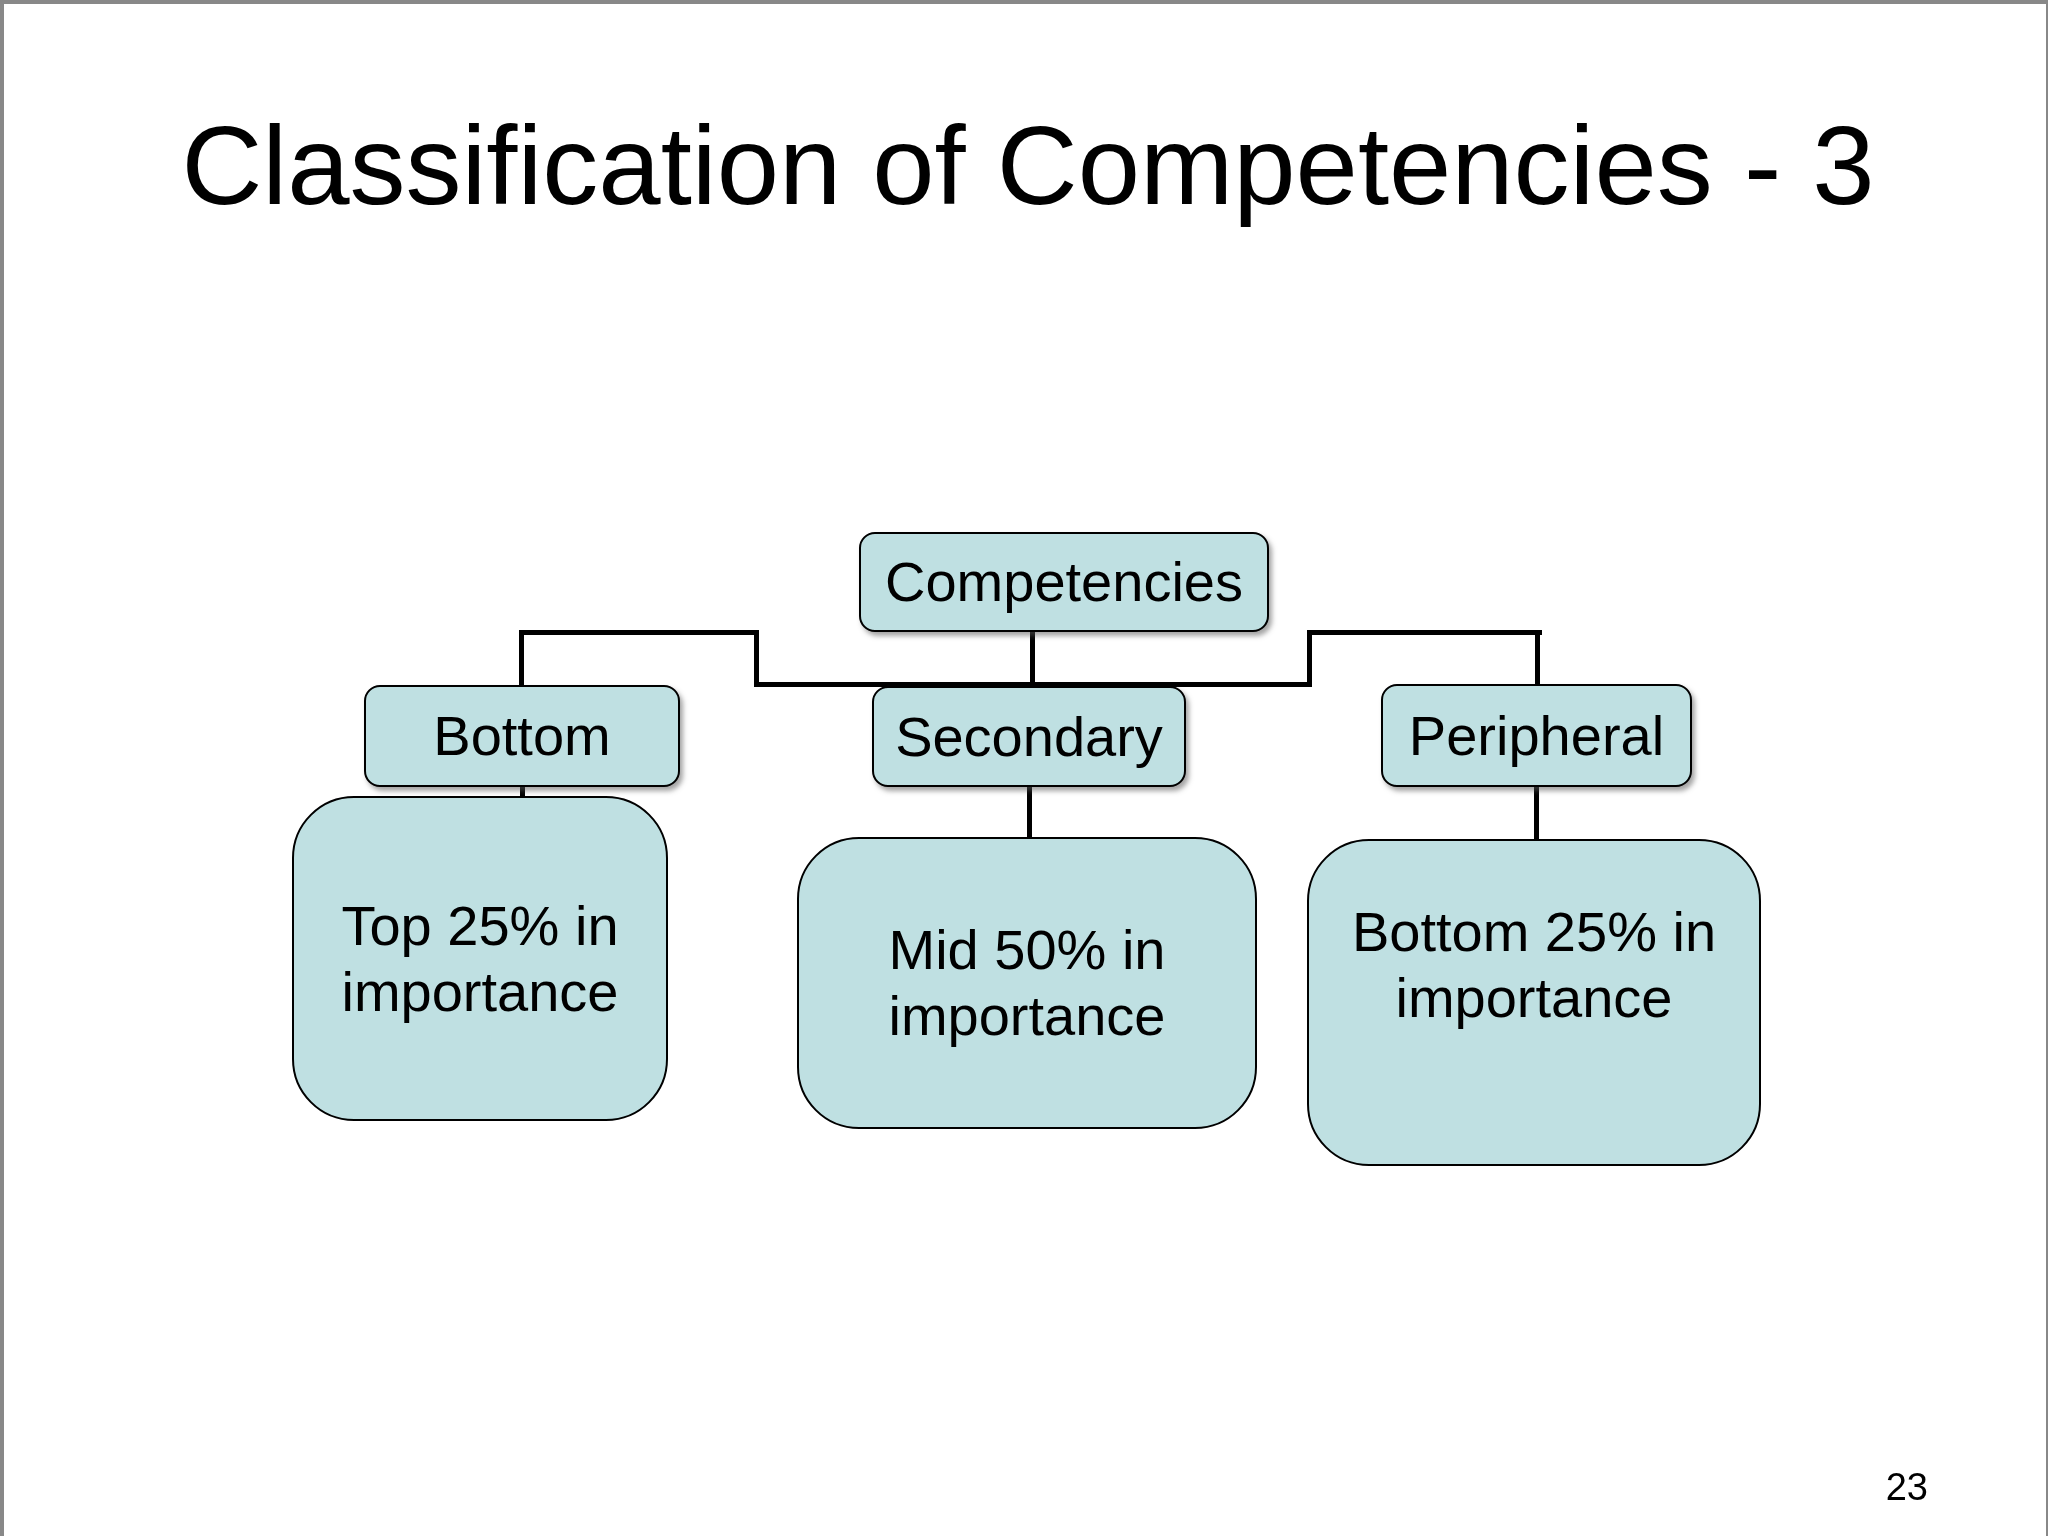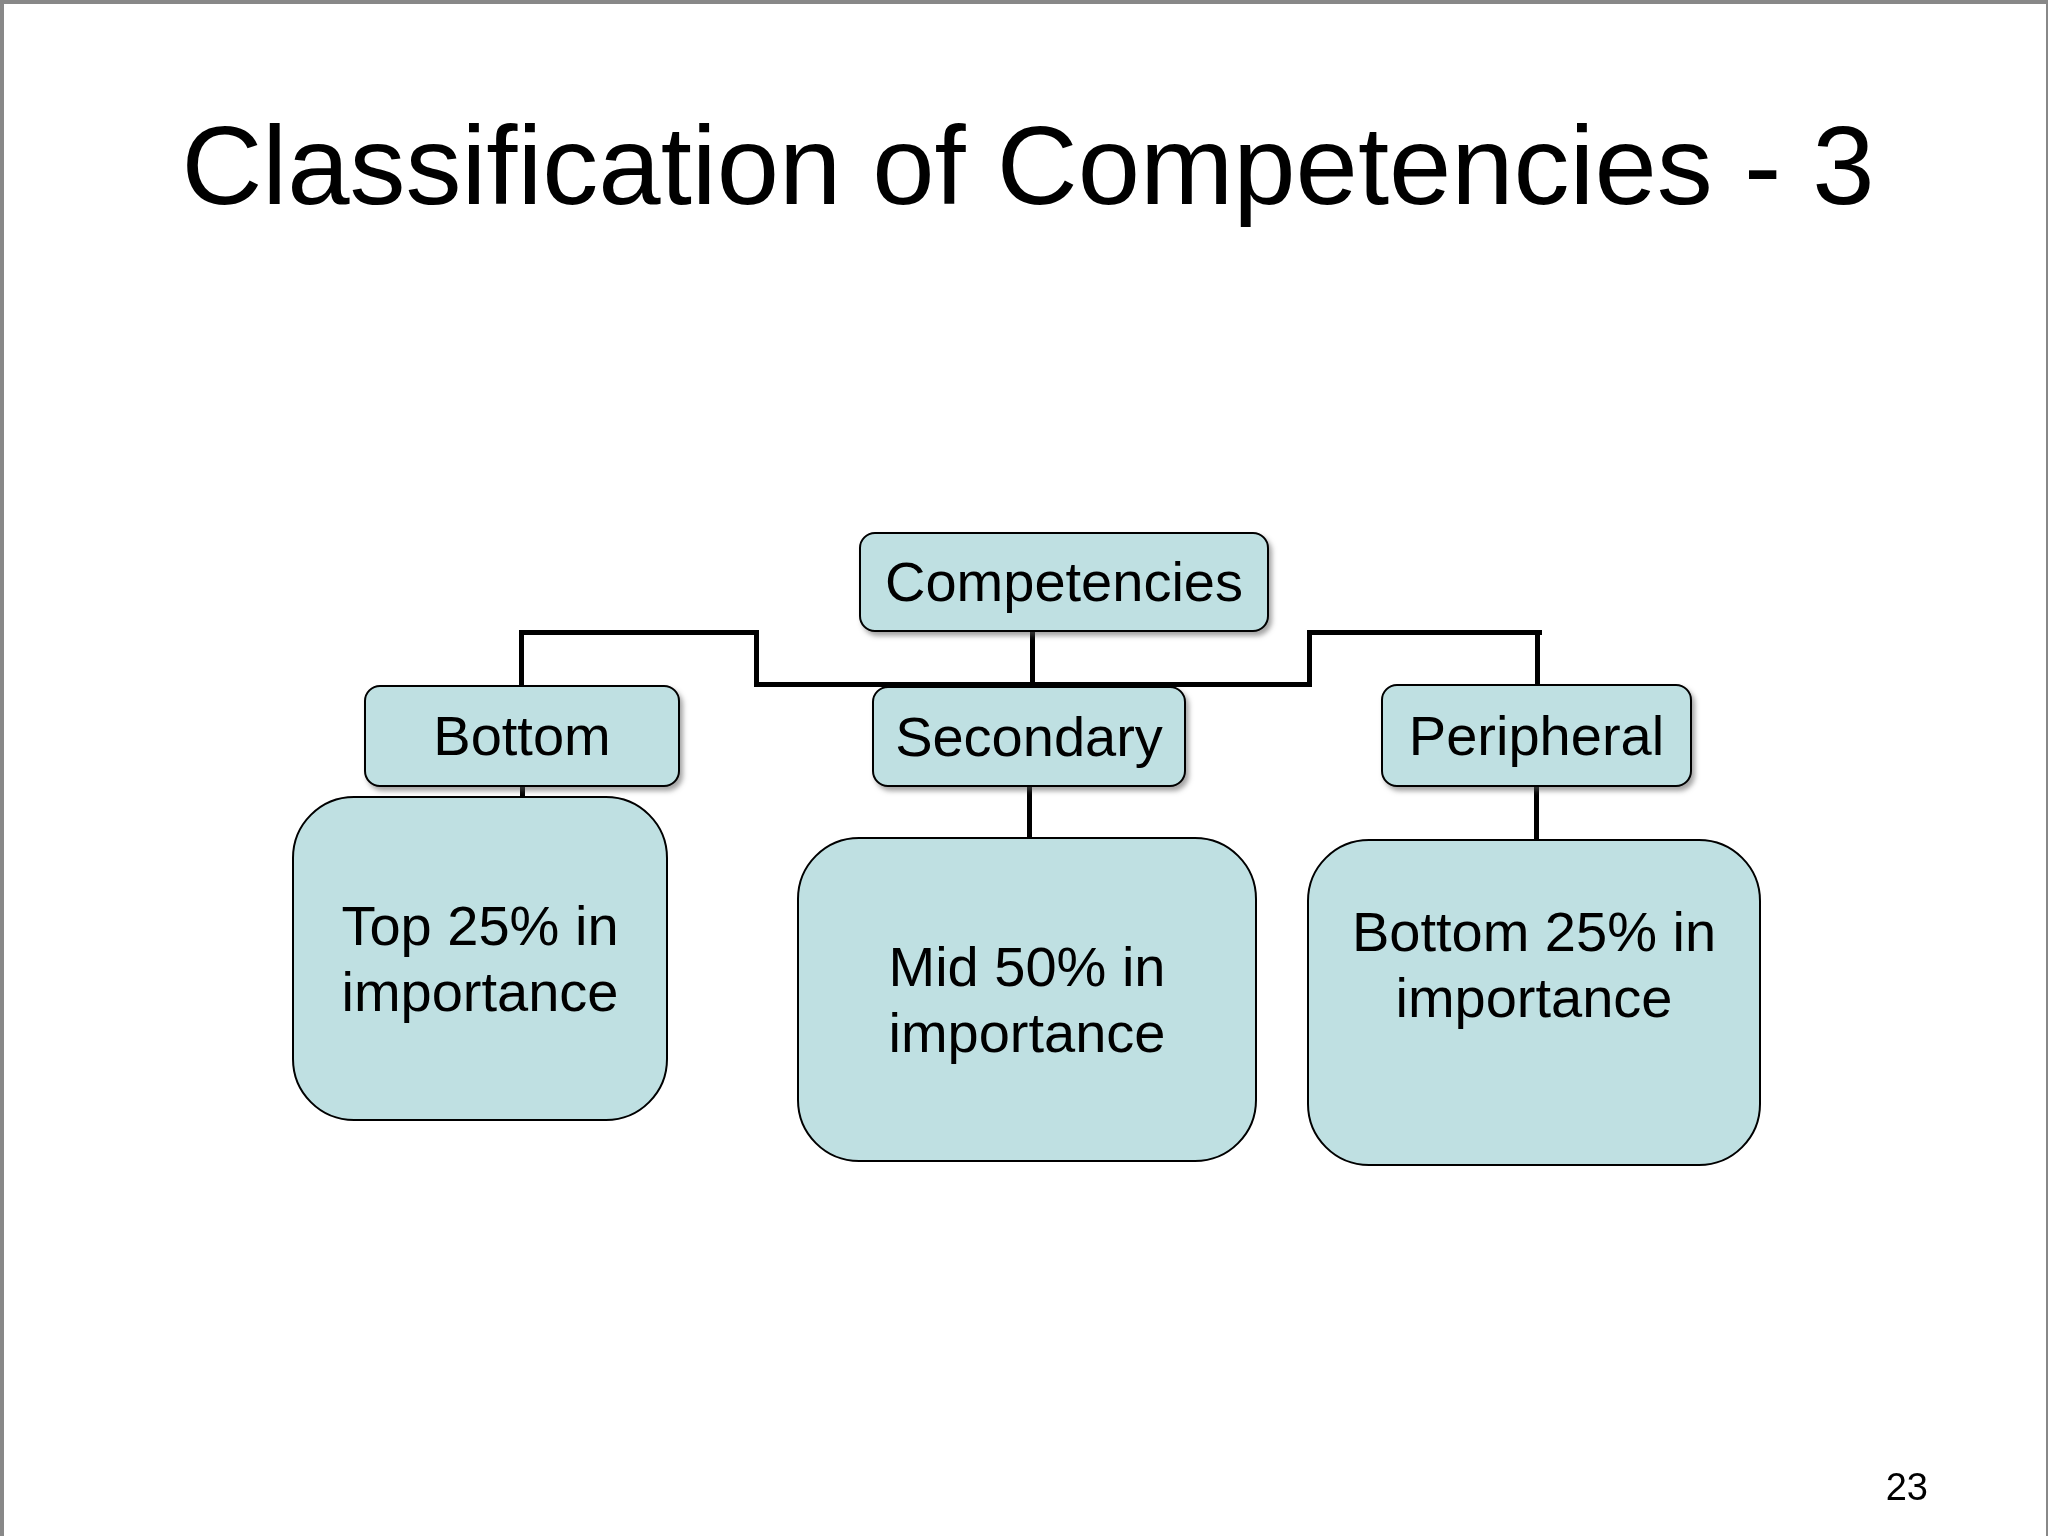--- a/index.html
+++ b/index.html
@@ -61,21 +61,21 @@
     border-radius: 62px;
     display: flex;
     align-items: center;
     justify-content: center;
     text-align: center;
     font-size: 56px;
     line-height: 1.17;
     padding: 20px 40px;
   }
   .desc-primary    { left: 288px;  top: 792px; width: 376px; height: 325px; }
-  .desc-secondary  { left: 793px;  top: 833px; width: 460px; height: 325px; }
+  .desc-secondary  { left: 793px;  top: 833px; width: 460px; height: 292px; }
   .desc-peripheral { left: 1303px; top: 835px; width: 454px; height: 327px;
                      align-items: flex-start; padding-top: 58px; }
   
   .c-root-v        { left: 1026px; top: 628px; width: 5px;   height: 54px; }
   .c-mid-h         { left: 750px;  top: 678px; width: 558px; height: 5px; }
   .c-left-step-v   { left: 750px;  top: 626px; width: 5px;   height: 57px; }
   .c-left-h        { left: 515px;  top: 626px; width: 240px; height: 5px; }
   .c-primary-v     { left: 515px;  top: 626px; width: 5px;   height: 58px; }
   .c-right-step-v  { left: 1303px; top: 626px; width: 5px;   height: 57px; }
   .c-right-h       { left: 1303px; top: 626px; width: 235px; height: 5px; }

